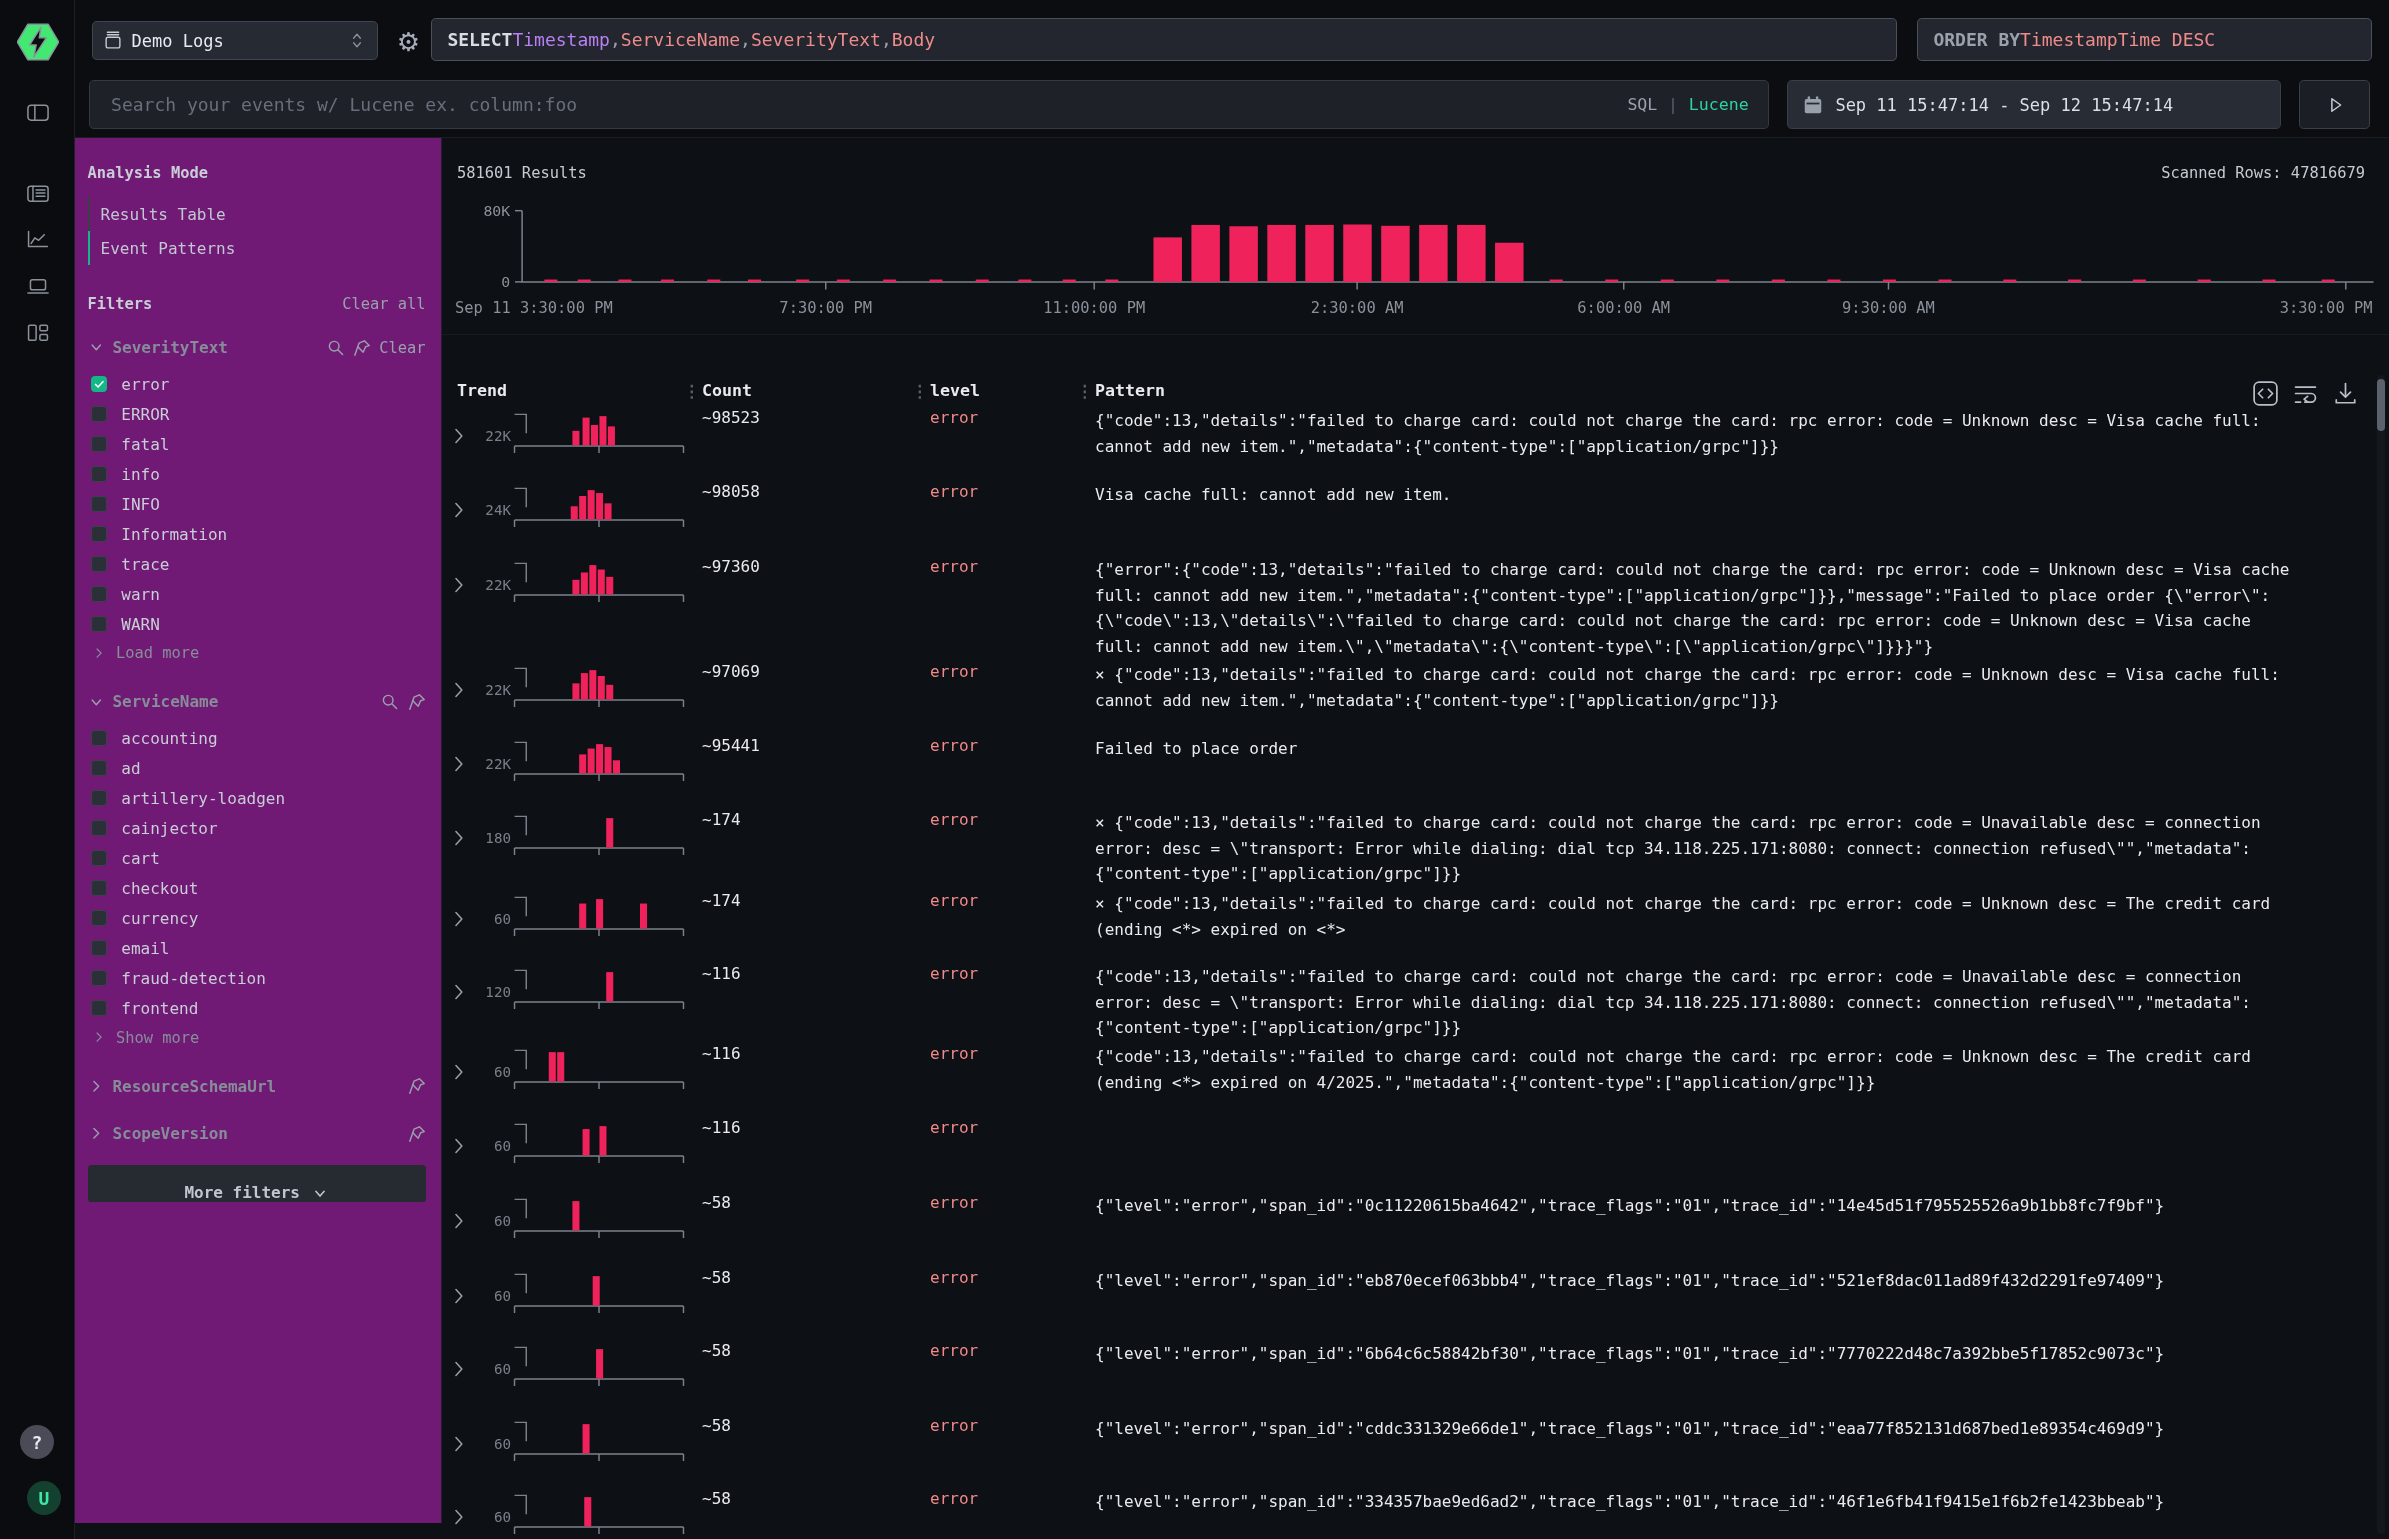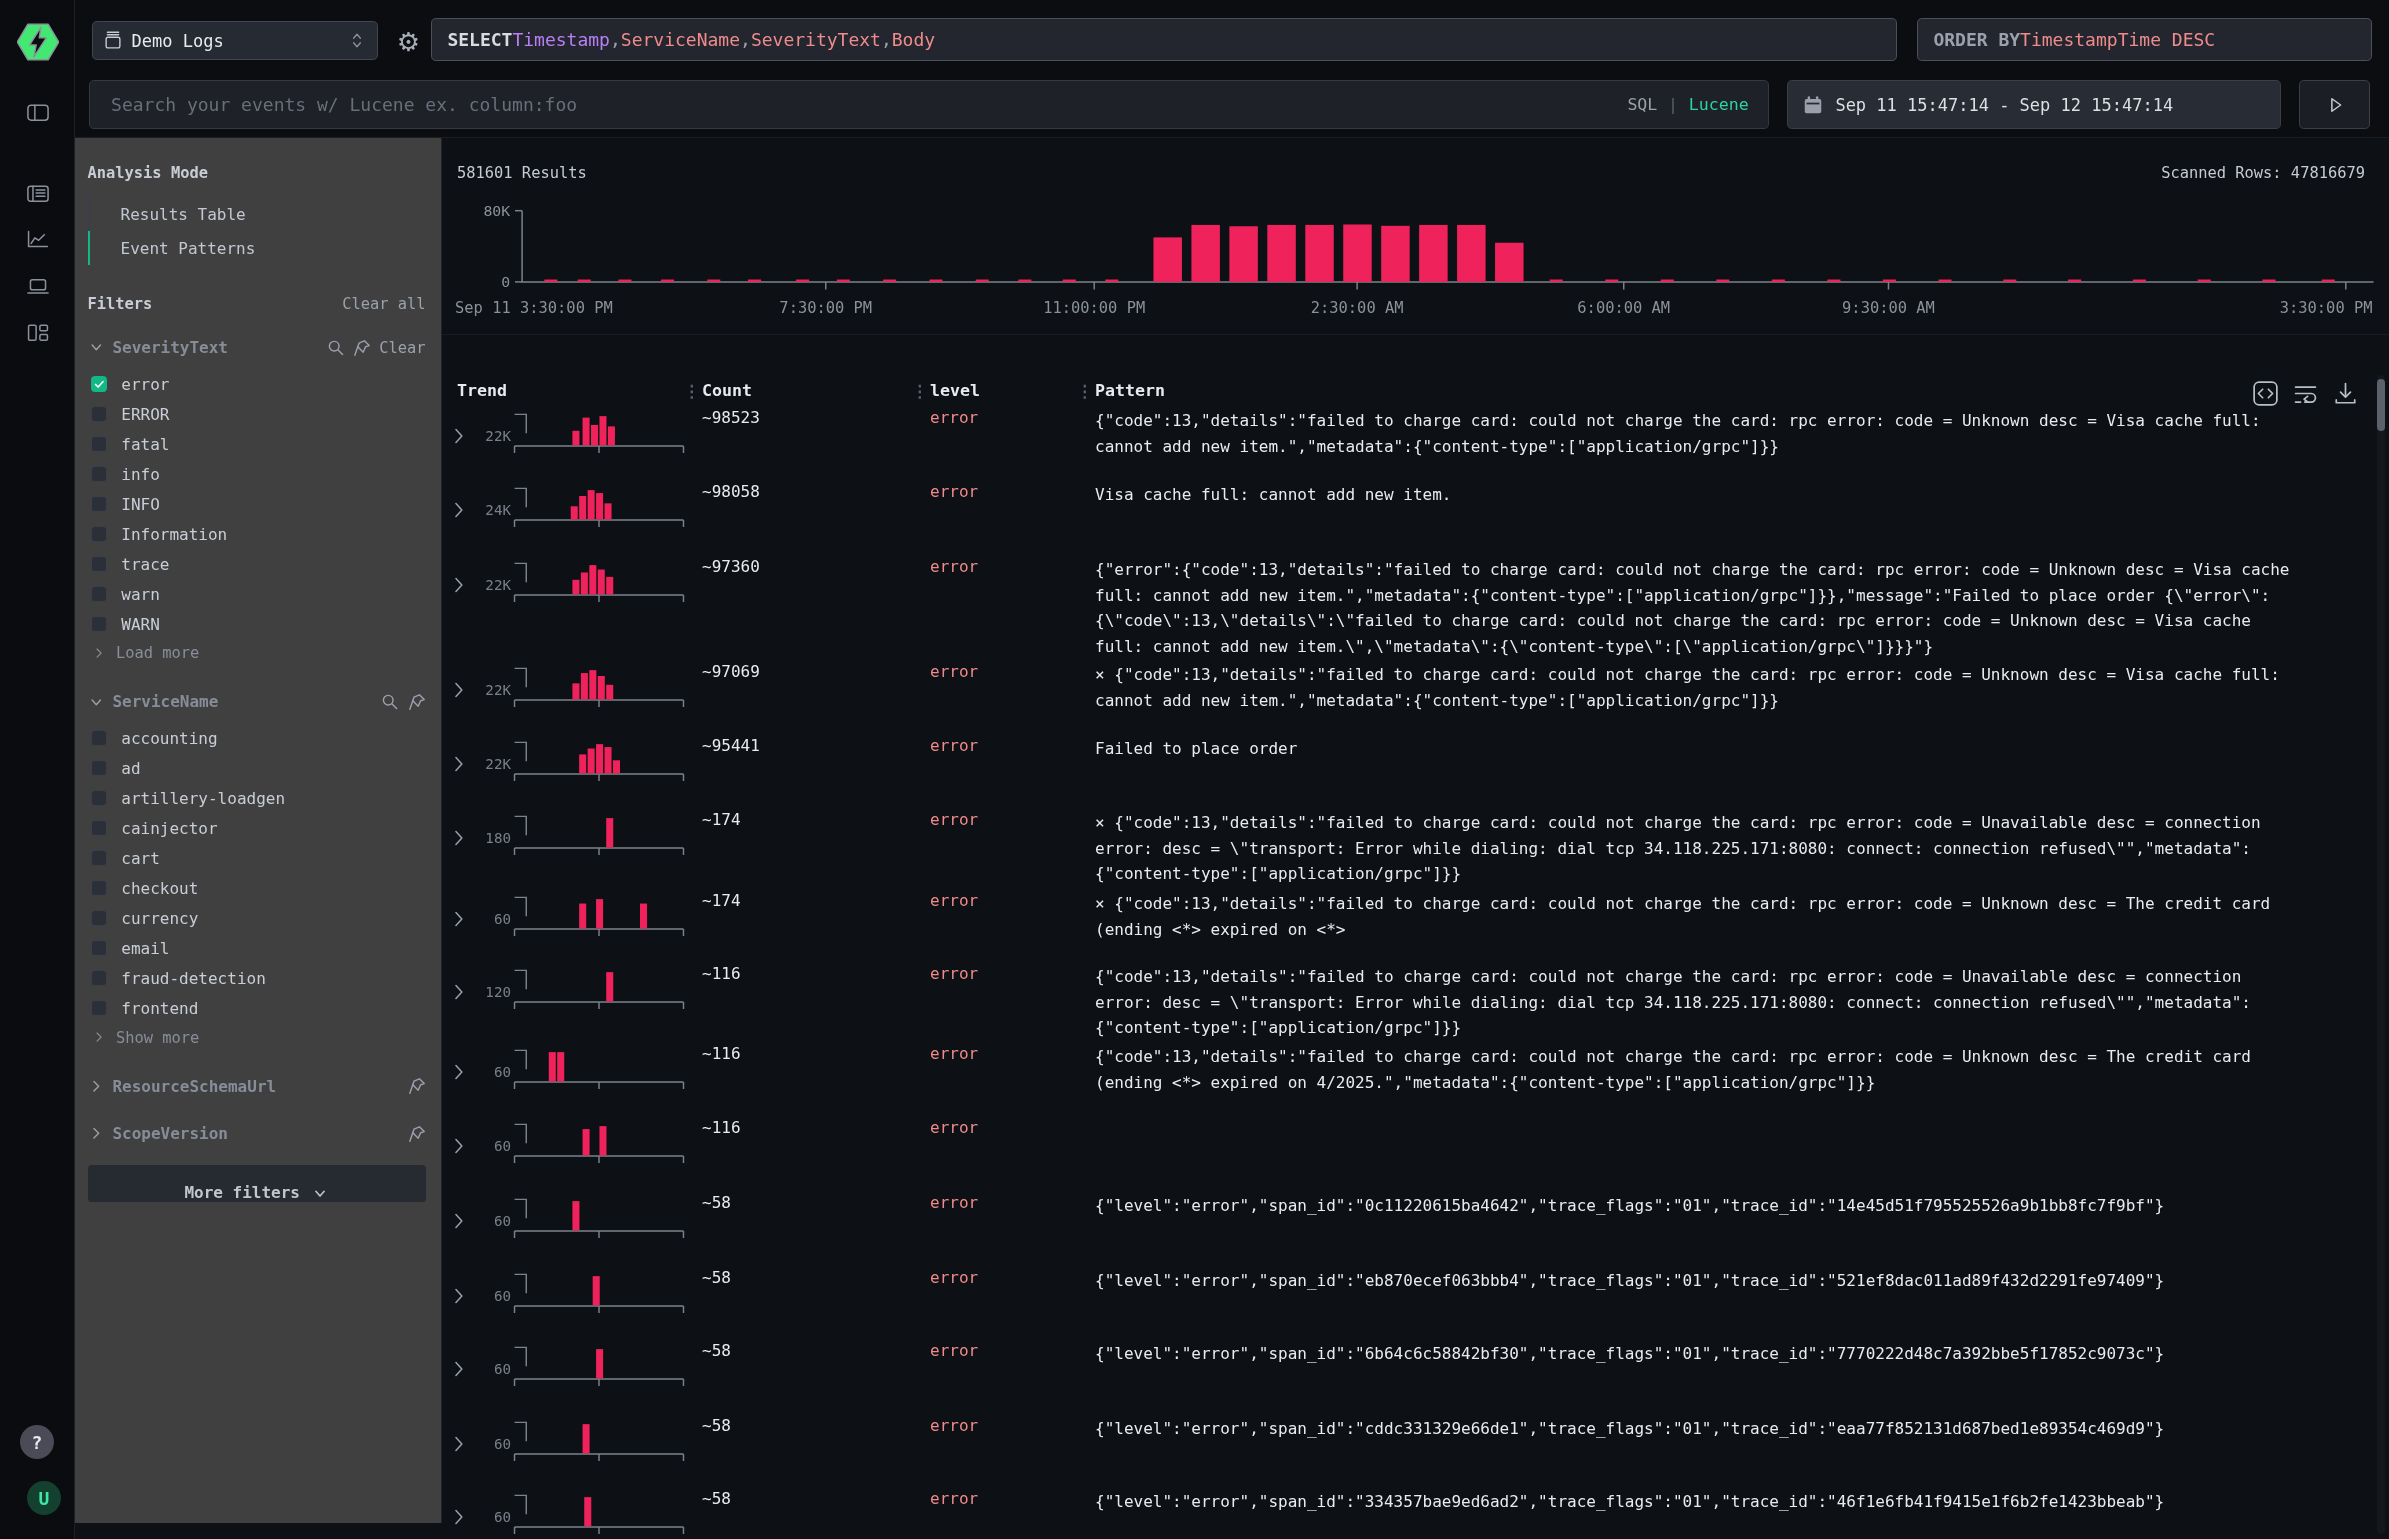--- a/index.html
+++ b/index.html
@@ -48,24 +48,24 @@
   .lang-toggle .mode.active { color:#2ed3a2; }
   .lang-toggle .sep { color:#5a606b; }
   .date-box { left:1712px; top:80px; width:494px; height:49px; background:#282c34; border-color:#3a3f48;
     padding:0 15.4px; cursor:pointer; }
   .date-box .label { font-size:17px; color:#dbdfe6; margin-left:12px; }
   .play-btn { left:2224px; top:80px; width:71px; height:49px; background:#1b1e24; border-color:#3a3f48;
     justify-content:center; cursor:pointer; }
 
   
   .filters-panel { position:absolute; left:75px; top:138px; width:367px; bottom:16px;
-    border-right:1.2px solid #1e222a; padding:26px 15.4px 0 12.5px; background:#404040; }
+    border-right:1.2px solid #1e222a; padding:26px 15.4px 0 12.5px; background:#701a75; }
   .panel-title { font-size:15.4px; font-weight:bold; color:#c9ced6; }
   .mode-list { margin-top:15.4px; }
-  .mode-item { height:34px; display:flex; align-items:center; padding-left:31px;
+  .mode-item { height:34px; display:flex; align-items:center; padding-left:11px;
     border-left:2.4px solid #3a3f49; font-size:16px; color:#c2c8d2; cursor:pointer; }
   .mode-item.active { border-left-color:#12b886; }
   .filters-head { margin-top:30px; display:flex; align-items:center; justify-content:space-between; }
   .clear-all { font-size:15.4px; color:#9aa1ac; cursor:pointer; }
   .filter-group { margin-top:21.4px; }
   .group-head { height:26px; display:flex; align-items:center; gap:8.3px; }
   .group-head .gname { font-size:16px; font-weight:bold; color:#868d99; cursor:pointer; }
   .group-head .spacer { flex:1; }
   .group-head svg { stroke:#9aa1ac; fill:none; stroke-width:2.4; stroke-linecap:round;
     stroke-linejoin:round; cursor:pointer; }

